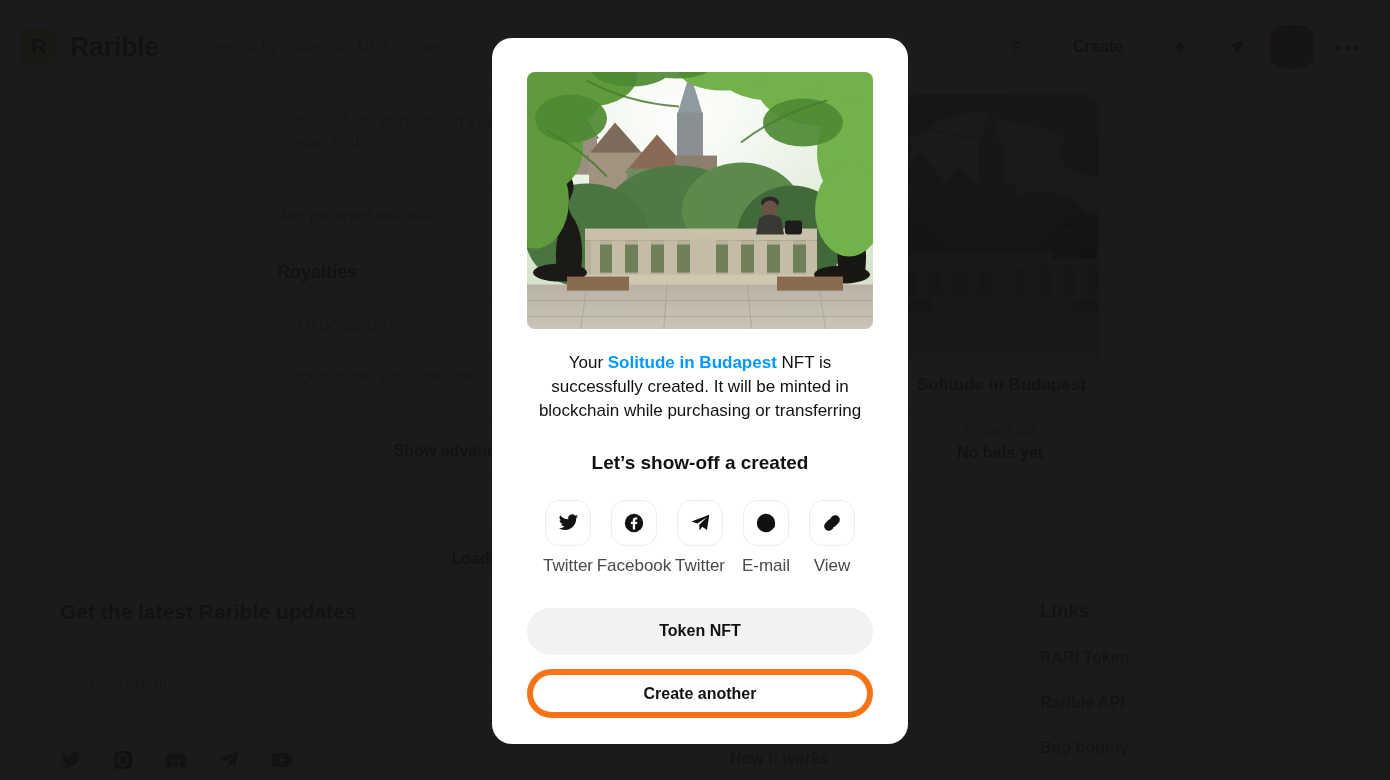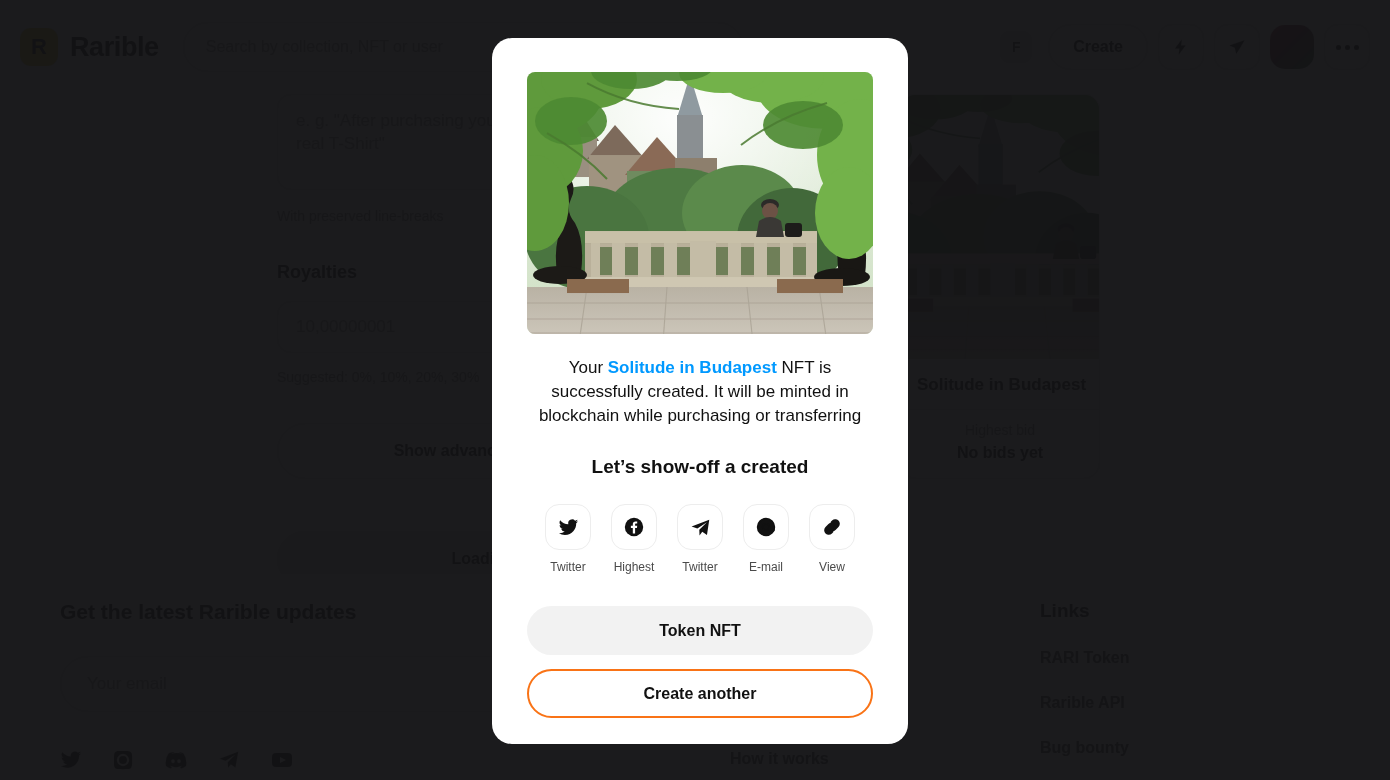--- a/index.html
+++ b/index.html
@@ -138,28 +138,28 @@
   .subhead {
     margin-top: 28px; font-size: 19px; font-weight: 700; color: #111;
   }
   .share-row { margin-top: 26px; display: flex; gap: 18px; }
   .share-item { width: 48px; display: flex; flex-direction: column; align-items: center; }
   .share-btn {
     width: 46px; height: 46px; border-radius: 14px; border: 1px solid #ededed;
     display: flex; align-items: center; justify-content: center; background: #fff;
   }
   .share-btn svg { fill: #111; }
-  .share-label { margin-top: 10px; font-size: 12px; color: #4a4a4a; white-space: nowrap; }
+  .share-label { margin-top: 10px; font-size: 17px; color: #4a4a4a; white-space: nowrap; }
   .m-btn {
     width: 346px; height: 52px; border-radius: 26px;
     display: flex; align-items: center; justify-content: center;
     font-size: 16px; font-weight: 700; color: #111;
   }
   .m-btn.primary { background: #f2f2f2; margin-top: 32px; }
-  .m-btn.ghost { background: #fff; border: 2px solid #f97316; margin-top: 14px; }
+  .m-btn.ghost { background: #fff; border: 6px solid #f97316; margin-top: 14px; }
 
   
   .scene { width: 100%; height: 100%; display: block; }
 </style>
 </head>
 <body>
 
 <div id="stage">
 
   <svg width="0" height="0" style="position:absolute" aria-hidden="true">
@@ -408,21 +408,21 @@
         </div>
         <div class="share-label">Twitter</div>
       </div>
       <div class="share-item">
         <div class="share-btn">
           <svg width="22" height="22" viewBox="0 0 24 24">
               <circle cx="12" cy="12" r="10"></circle>
               <path d="M13.2 19v-6h2l.3-2.3h-2.3V9.2c0-.7.2-1.1 1.1-1.1h1.2V6c-.2 0-.9-.1-1.8-.1-1.8 0-3 1.1-3 3.1v1.7H8.6V13h2.1v6z" fill="#fff"></path>
             </svg>
         </div>
-        <div class="share-label">Highest</div>
+        <div class="share-label">Facebook</div>
       </div>
       <div class="share-item">
         <div class="share-btn">
           <svg width="21" height="21" viewBox="0 0 24 24">
               <path d="M22 3 1.8 10.9l6.6 2.1L19.3 6l-8.7 8.7.3 6.3 3.1-4.2 5.4 3.9z"></path>
             </svg>
         </div>
         <div class="share-label">Twitter</div>
       </div>
       <div class="share-item">

